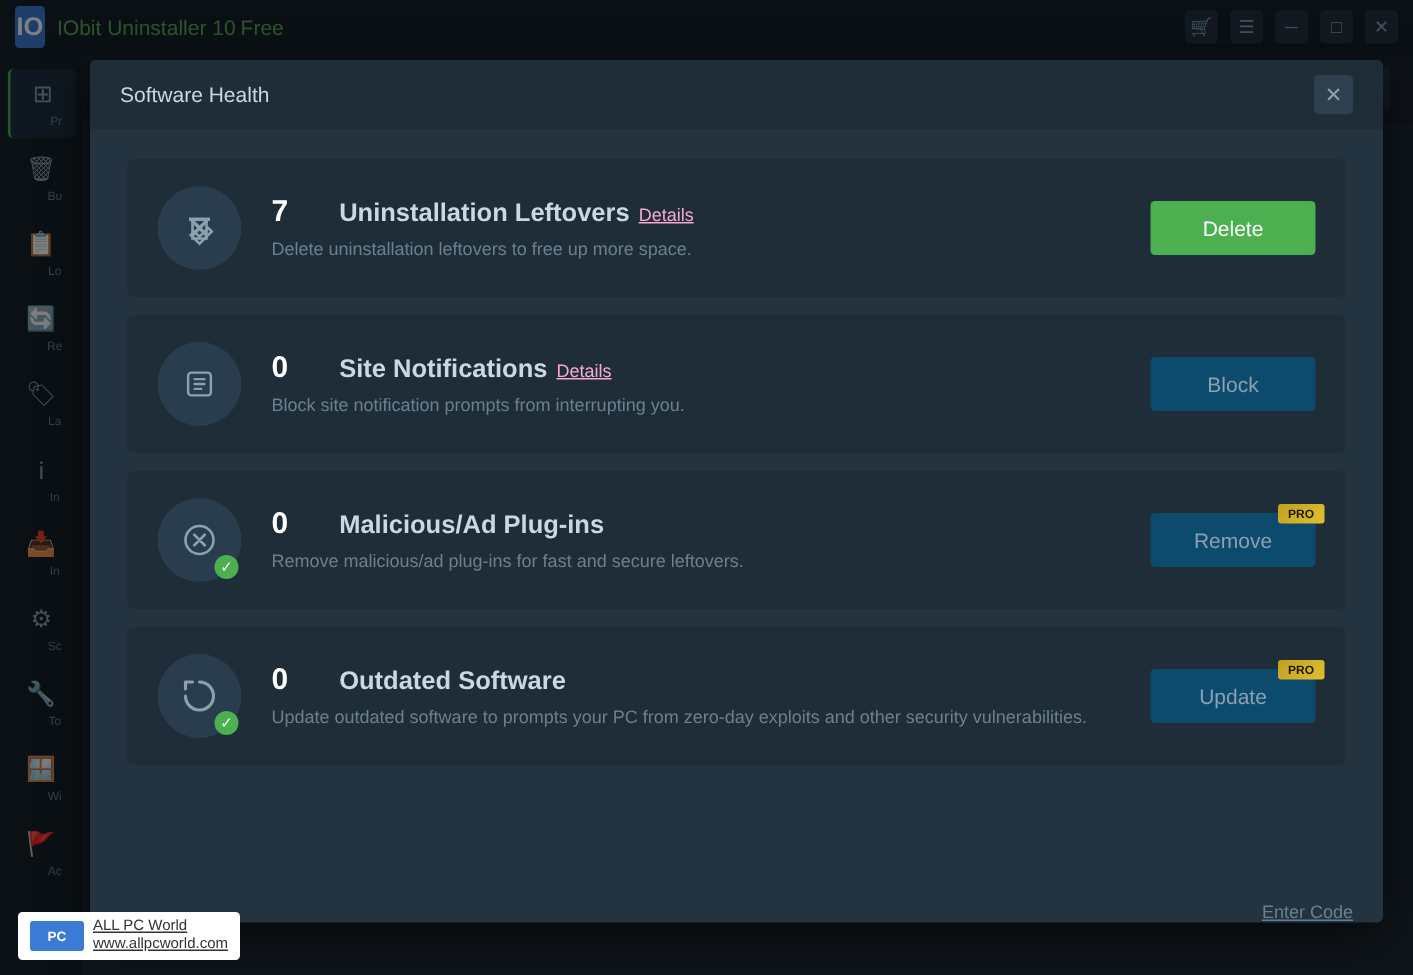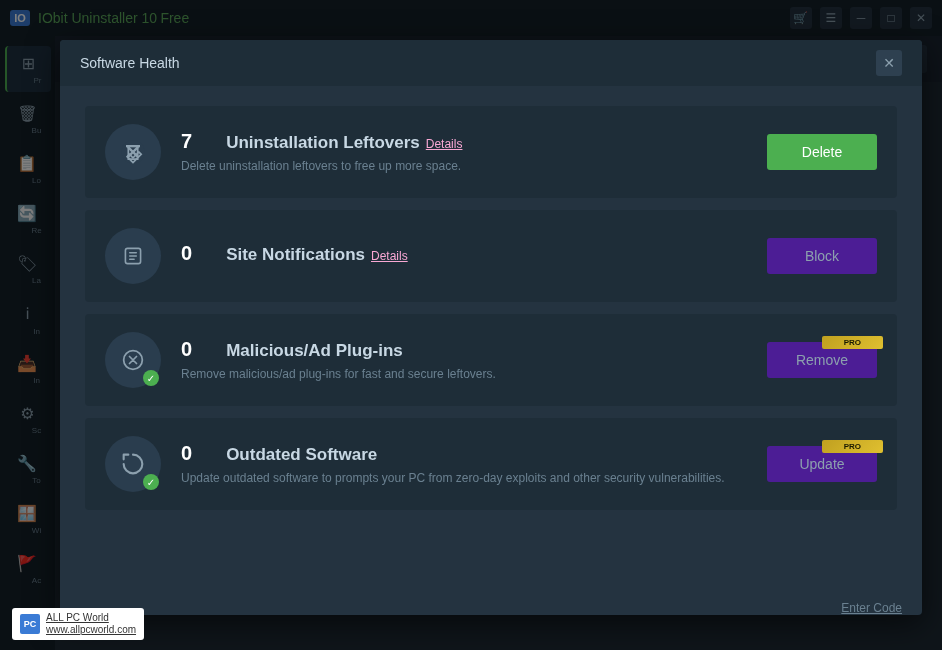--- a/index.html
+++ b/index.html
@@ -34,27 +34,27 @@
     }
 
     .title-bar-left {
       display: flex;
       align-items: center;
       gap: 8px;
     }
 
     .app-icon {
       width: 20px;
-      height: 16px;
+      height: 28px;
       background: #3a7bd5;
       border-radius: 3px;
       display: flex;
       align-items: center;
       justify-content: center;
-      font-size: 11px;
+      font-size: 17px;
       color: white;
       font-weight: bold;
     }
 
     .app-title {
       color: #8ca0ae;
       font-size: 12px;
     }
 
     .app-title span {
@@ -314,39 +314,39 @@
       border: none;
       border-radius: 3px;
       padding: 10px 28px;
       font-size: 14px;
       cursor: pointer;
       font-weight: 500;
       min-width: 110px;
     }
 
     .btn-block, .btn-remove, .btn-update {
-      background: #4c1d95;
+      background: #0c4a6e;
       color: #8ca0ae;
       border: none;
       border-radius: 3px;
       padding: 10px 28px;
       font-size: 14px;
       cursor: pointer;
       min-width: 110px;
     }
 
     .pro-badge {
       position: absolute;
       top: -6px;
       right: -6px;
       background: linear-gradient(135deg, #c0a020, #e0c030);
       color: #1a1a00;
       font-size: 8px;
       font-weight: bold;
-      padding: 2px 22px;
+      padding: 2px 7px;
       border-radius: 2px;
     }
 
     
     .dialog-footer {
       height: 44px;
       display: flex;
       align-items: flex-end;
       justify-content: flex-end;
       padding: 0 20px;
@@ -368,21 +368,21 @@
       background: white;
       padding: 4px 8px;
       border-radius: 3px;
       display: flex;
       align-items: center;
       gap: 6px;
       z-index: 30;
     }
 
     .watermark-icon {
-      width: 20px;
+      width: 36px;
       height: 20px;
       background: #3a7bd5;
       border-radius: 2px;
       display: flex;
       align-items: center;
       justify-content: center;
       color: white;
       font-size: 9px;
       font-weight: bold;
     }
@@ -511,20 +511,21 @@
           <rect x="5" y="5" width="14" height="14" rx="2" stroke="#8ca0ae" stroke-width="1.5" fill="none"></rect>
           <path d="M9 9h6M9 12h6M9 15h4" stroke="#8ca0ae" stroke-width="1.5" stroke-linecap="round"></path>
         </svg>
       </div>
       <div class="card-info">
         <div class="card-title-row">
           <span class="card-count">0</span>
           <span class="card-title">Site Notifications</span>
           <span class="card-details-link">Details</span>
         </div>
+        <div class="card-desc">Block site notification prompts from interrupting you.</div>
       </div>
       <div class="card-action">
         <button class="btn-block">Block</button>
       </div>
     </div>
 
     <div class="card">
       <div class="card-icon-wrap">
         <svg width="28" height="28" viewBox="0 0 24 24" fill="none">
           <circle cx="12" cy="12" r="8" stroke="#8ca0ae" stroke-width="1.5" fill="none"></circle>

